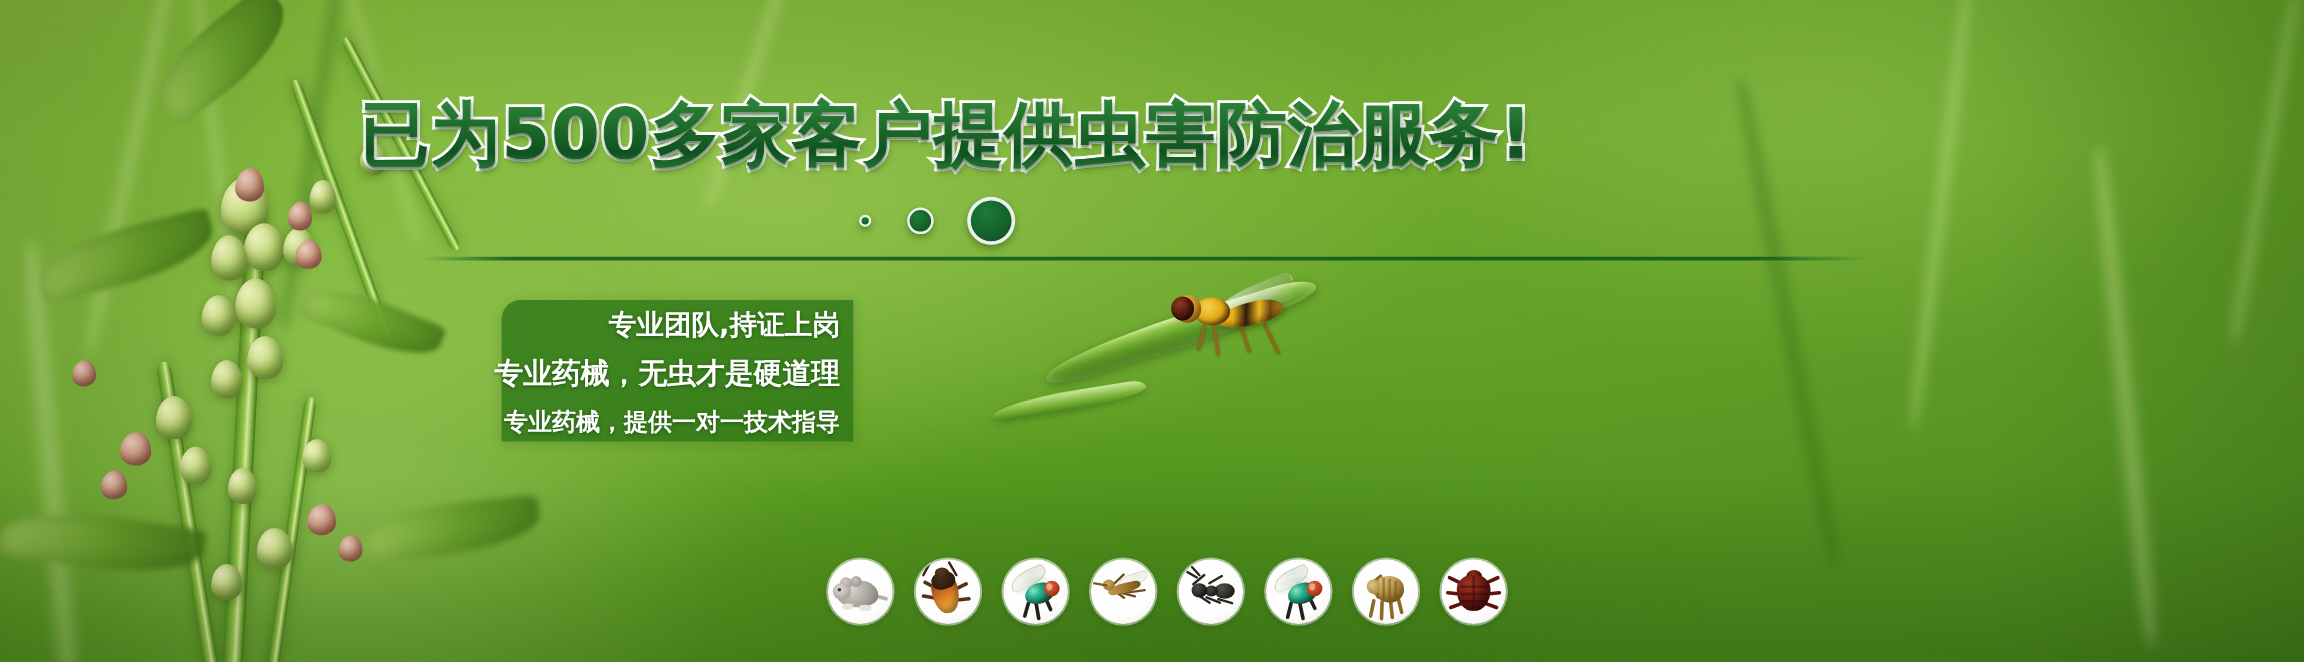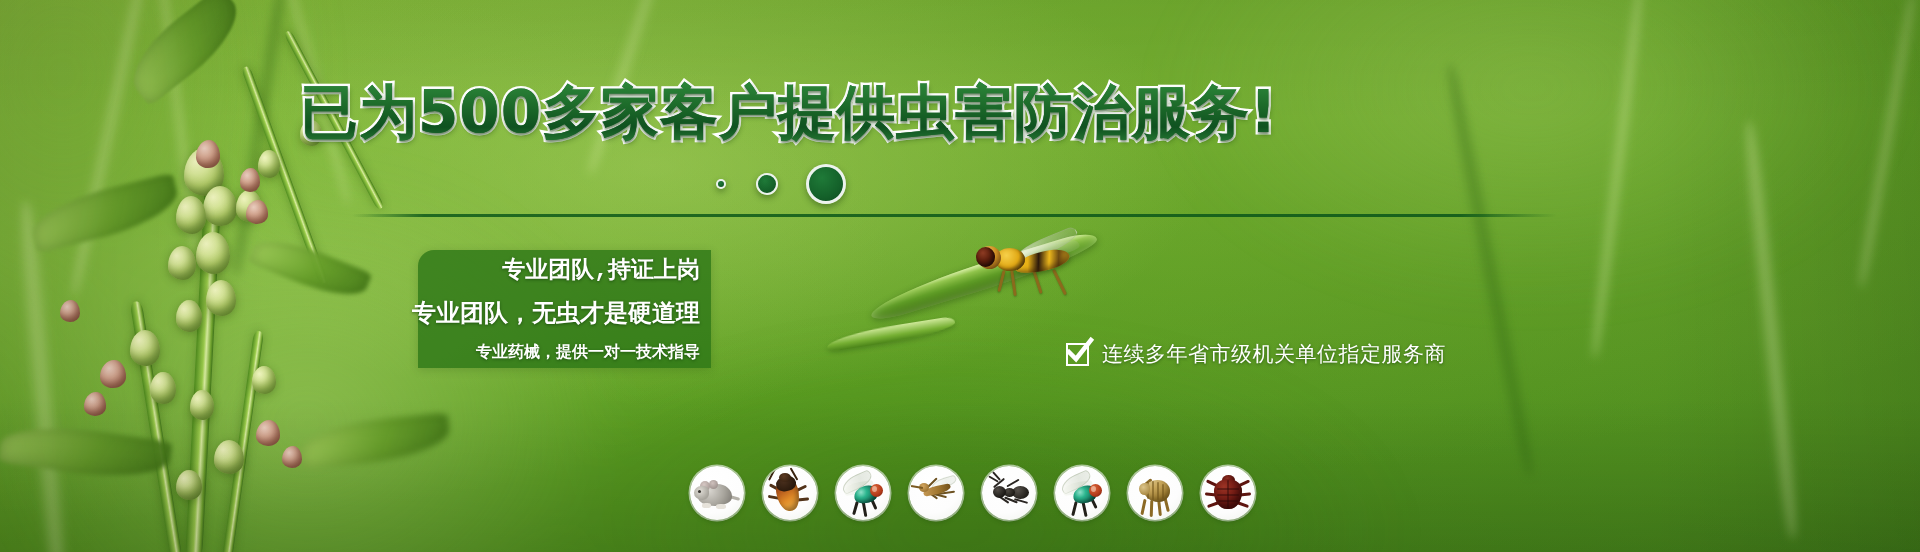--- a/index.html
+++ b/index.html
@@ -145,24 +145,24 @@
     flex-direction: column;
     justify-content: space-between;
     align-items: flex-end;
     padding: 5px 26px 4px 0;
     color: #ffffff;
     font-weight: bold;
     font-family: "DejaVu Sans", "Liberation Sans", sans-serif;
     text-shadow: 0 1px 3px rgba(10,45,5,0.55);
     white-space: nowrap;
   }
-  .panel-line { line-height: 1.05; font-family: Liberation Mono, monospace; }
+  .panel-line { line-height: 1.05; }
   .panel-line.l1 { font-size: 23px; letter-spacing: 0px; }
   .panel-line.l2 { font-size: 24px; letter-spacing: 0px; }
-  .panel-line.l3 { font-size: 16px; letter-spacing: 0px; }
+  .panel-line.l3 { font-size: 20px; letter-spacing: 0px; }
 
   
   #divider {
     position: absolute;
     left: 352px; top: 214px;
     width: 1205px; height: 3px;
     background: linear-gradient(90deg, rgba(14,90,26,0.0), rgba(14,90,26,0.85) 6%, rgba(14,90,26,0.9) 92%, rgba(14,90,26,0.0));
     border-radius: 2px;
   }
 
@@ -418,47 +418,39 @@
     <span class="dot d1"></span>
     <span class="dot d2"></span>
     <span class="dot d3"></span>
   </div>
 
   <div id="divider"></div>
 
   <div id="panel"></div>
   <div id="panel-text">
     <div class="panel-line l1">专业团队,持证上岗</div>
-    <div class="panel-line l2">专业团队，无虫才是硬道理</div>
+    <div class="panel-line l2">专业药械，无虫才是硬道理</div>
     <div class="panel-line l3">专业药械，提供一对一技术指导</div>
   </div>
 
   <div id="fly-scene">
     <div id="fly-leaf2"></div>
     <div id="fly-leaf"></div>
     <div class="fly-leg" style="left:140px; top:40px; width:3px;  height:22px; transform:rotate(14deg);"></div>
     <div class="fly-leg" style="left:152px; top:40px; width:3px;  height:26px; transform:rotate(-8deg);"></div>
     <div class="fly-leg" style="left:176px; top:40px; width:3px;  height:24px; transform:rotate(-18deg);"></div>
     <div class="fly-leg" style="left:198px; top:38px; width:3px;  height:28px; transform:rotate(-26deg);"></div>
     <div id="fly-wing-1" class="fly-part"></div>
     <div id="fly-wing-2" class="fly-part"></div>
     <div id="fly-body" class="fly-part"></div>
     <div id="fly-thorax" class="fly-part"></div>
     <div id="fly-head" class="fly-part"></div>
     <div id="fly-eye" class="fly-part"></div>
   </div>
 
-  <div class="check-row" id="check-1">
-    <span class="check-box">
-      <svg width="30" height="30" viewBox="0 0 30 30" aria-hidden="true">
-        <path d="M5 16 L12 23 L27 4" fill="none" stroke="#ffffff" stroke-width="4.5" stroke-linecap="square"></path>
-      </svg>
-    </span>
-    <span>连续多年省市级机关单位指定服务商</span>
-  </div>
 
 
   <div id="pests">
 
     <div class="pest">
       <span class="crit m-tail"></span>
       <span class="crit m-body"></span>
       <span class="crit m-ear"></span>
       <span class="crit m-ear2"></span>
       <span class="crit m-head"></span>

